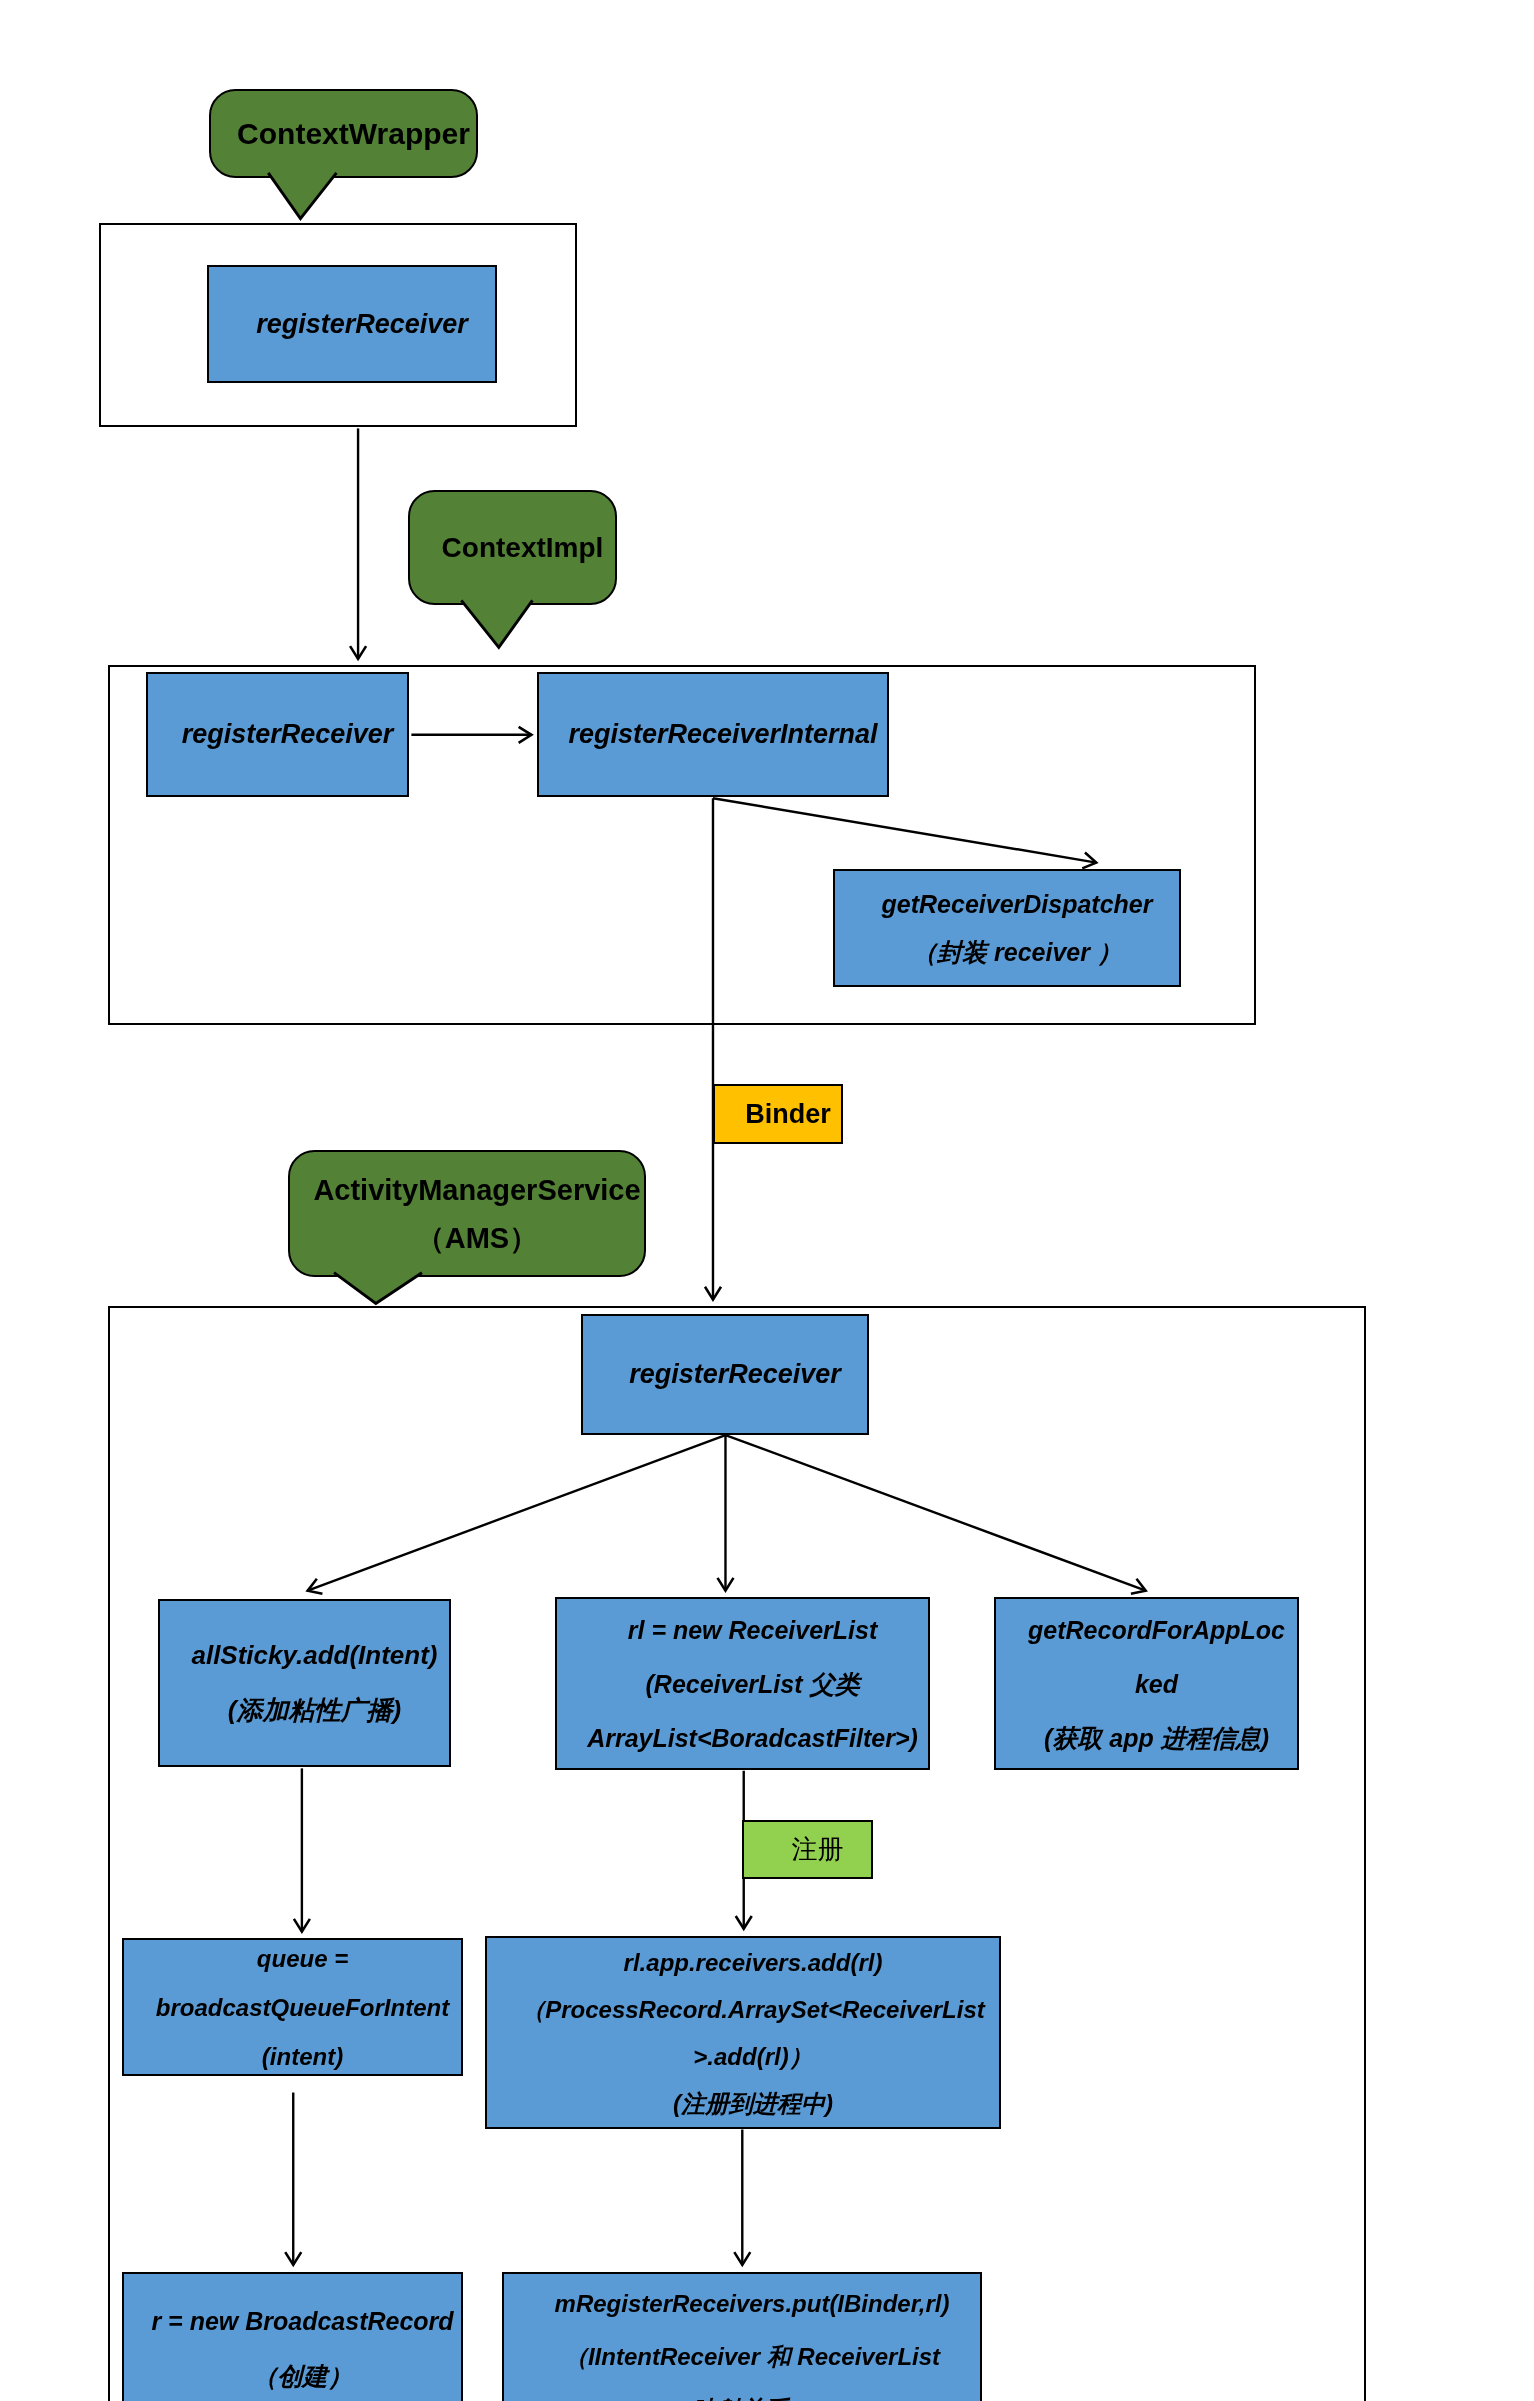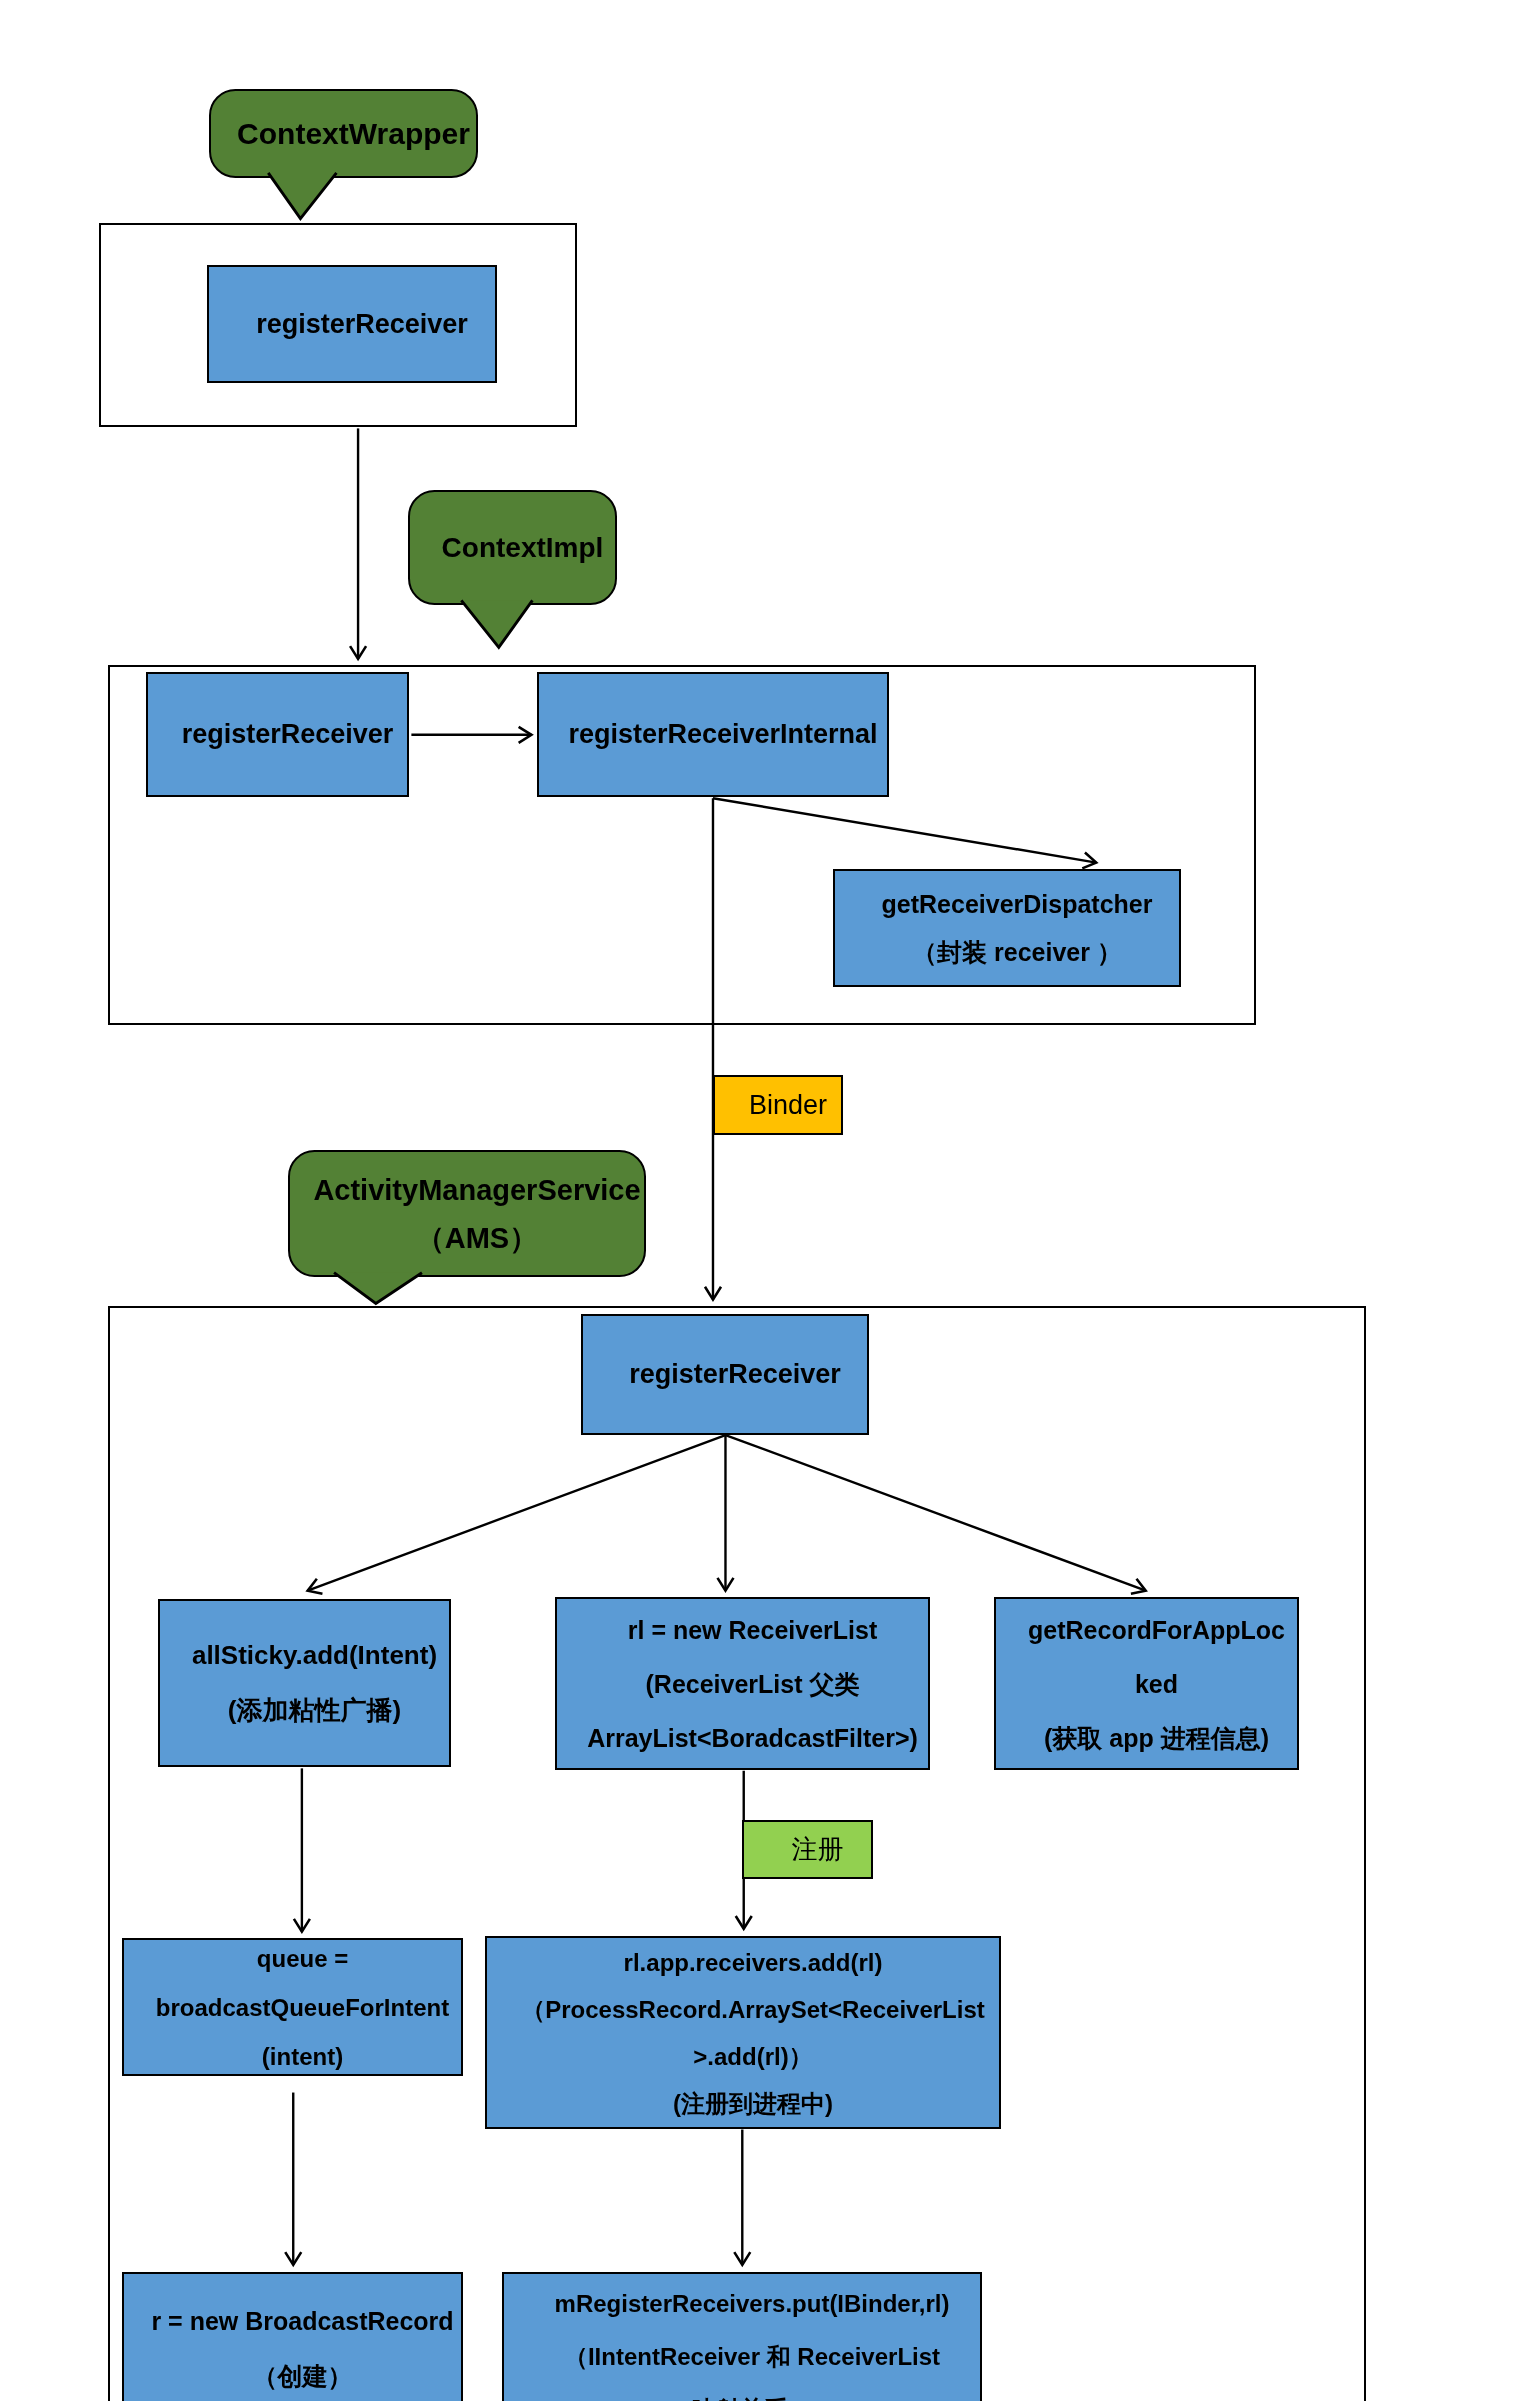--- a/index.html
+++ b/index.html
@@ -5,25 +5,25 @@
   html,body{margin:0;padding:0;background:#fff;}
   #page{position:relative;width:1535px;height:3578px;background:var(--page-bg,#ffffff);
         font-family:"Liberation Sans",sans-serif;color:#000;overflow:hidden;}
   svg.layer{position:absolute;left:0;top:0;pointer-events:none;}
   .connector{stroke:#000;stroke-width:5;fill:none;}
   .tail{fill:var(--bubble-green,#538135);stroke:#000;stroke-width:6;}
   .frame{position:absolute;box-sizing:border-box;border:2.9px solid #000;background:transparent;}
   .box{position:absolute;box-sizing:border-box;border:2.9px solid #000;
        display:flex;flex-direction:column;align-items:center;justify-content:center;
        text-align:center;}
-  .blue{background:var(--box-blue,#5B9BD5);font-weight:bold;}
+  .blue{background:var(--box-blue,#5B9BD5);font-weight:bold;font-style:italic;}
   .bubble{position:absolute;box-sizing:border-box;border:2.9px solid #000;border-radius:26.4px;
           background:var(--bubble-green,#538135);display:flex;flex-direction:column;
           align-items:center;justify-content:center;text-align:center;font-weight:bold;}
-  .binder{background:var(--binder-orange,#FFC000);font-weight:400;}
+  .binder{background:var(--binder-orange,#FFC000);font-weight:700;margin-top:9px;}
   .reg{background:var(--register-green,#92D050);font-weight:400;
        font-family:"Liberation Serif",serif;}
   .box span,.bubble span{display:block;width:100%;padding-left:20px;}
 </style>
 </head>
 <body>
 
 <div id="page">
 
   <svg class="layer" width="1535" height="3578" viewBox="0 0 3195 7450">

